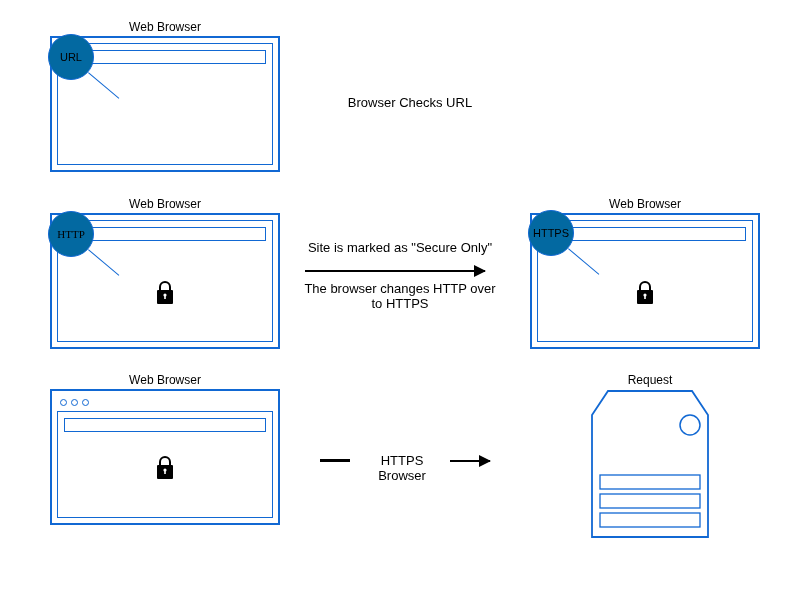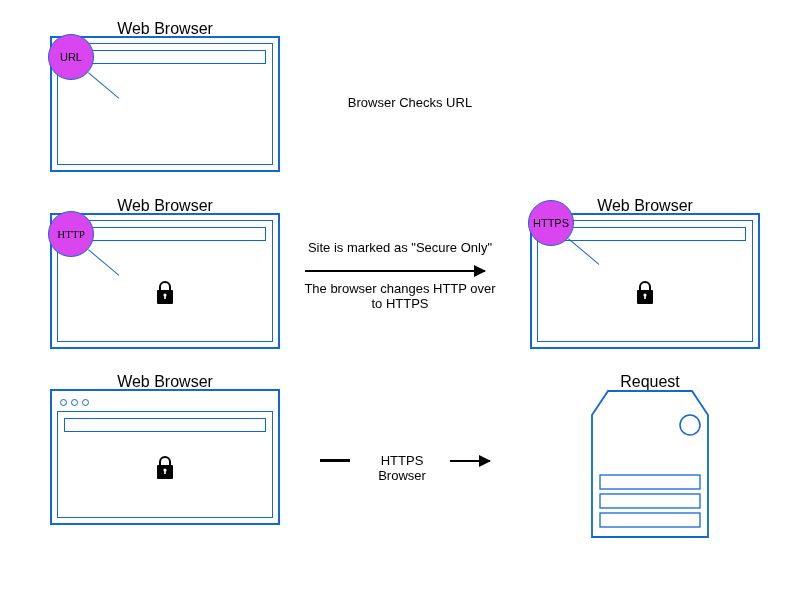--- a/index.html
+++ b/index.html
@@ -25,31 +25,31 @@
   }
   .browser-urlbar {
     position: absolute;
     left: 6px; right: 6px; top: 6px;
     height: 14px;
     border: 1px solid #1168d3;
   }
   .title-label {
     position: absolute;
     text-align: center;
-    font-size: 16px;
+    font-size: 12px;
   }
   .magnifier {
     position: absolute;
     pointer-events: none;
   }
   .magnifier .lens {
     width: 46px; height: 46px;
     border: 1.5px solid #1168d3;
     border-radius: 50%;
-    background: #d946ef;
+    background: #0369a1;
     display: flex;
     align-items: center;
     justify-content: center;
     font-size: 11px;
     color: #000;
   }
   .magnifier .handle {
     position: absolute;
     width: 40px; height: 2px;
     background: transparent;
@@ -142,21 +142,21 @@
 <div class="caption" style="left:300px;top:281px;width:200px;" data-name="caption-row2-bottom">The browser changes HTTP over to HTTPS</div>
 
 <div class="title-label" style="left:530px;top:197px;width:230px;" data-name="browser-title-2r">Web Browser</div>
 
 <div class="browser-frame-outer" style="left:530px;top:213px;width:230px;height:136px;" data-name="browser-window-2r">
   <div class="browser-frame-inner" data-name="browser-inner-2r">
     <div class="browser-urlbar" data-name="url-bar-2r"></div>
   </div>
 </div>
 
-<div class="magnifier" style="left:528px;top:200px;text-align:center;" data-name="magnifier-icon-2r">
+<div class="magnifier" style="left:528px;top:210px;text-align:center;" data-name="magnifier-icon-2r">
   <div class="lens" data-name="magnifier-lens-2r">
       <span data-name="magnifier-text-2r">HTTPS</span>
     </div>
   <div class="handle" data-name="magnifier-handle-2r"></div>
 </div>
 
 <svg class="lock-icon" style="left:635px;top:280px;" viewBox="0 0 20 26" data-name="lock-icon-2r">
   <path d="M5 10 V7 a5 5 0 0 1 10 0 V10" fill="none" stroke="#000" stroke-width="2"></path>
   <rect x="2" y="10" width="16" height="14" rx="1" fill="#000"></rect>
   <circle cx="10" cy="15" r="1.6" fill="#fff"></circle>

